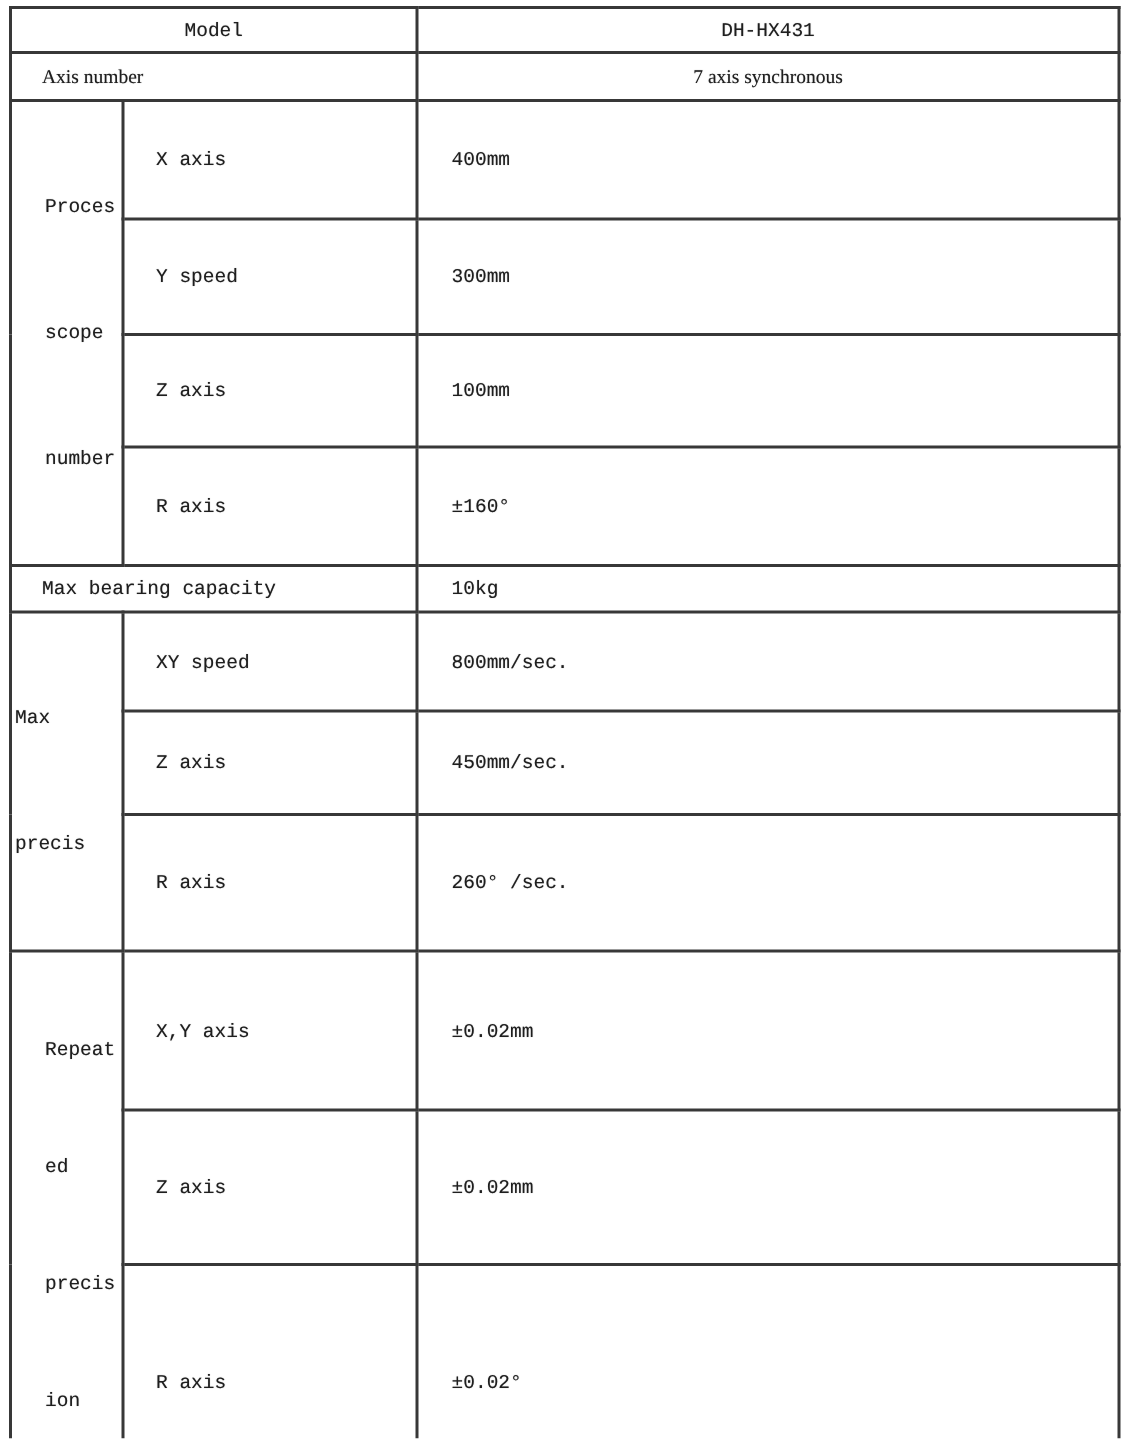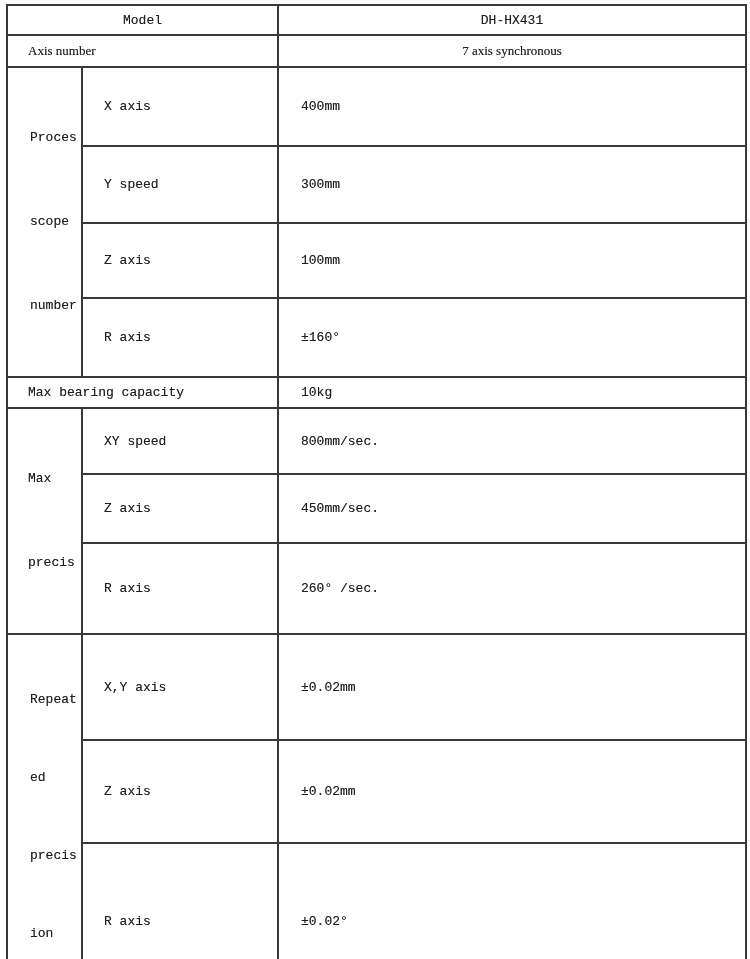--- a/index.html
+++ b/index.html
@@ -31,21 +31,21 @@
     white-space: pre;
     overflow: hidden;
     text-shadow: 0 0 0.6px rgba(45,45,45,0.55);
   }
   td.center { text-align: center; }
   td.label  { padding-left: 20px; }
   td.sub    { padding-left: 21px; font-family: Liberation Mono, monospace; }
   td.val    { padding-left: 22px; border-radius: 27px; }
   td.group  { padding-left: 22px; line-height: 28px; }
   td.group.tight { line-height: 26px; }
-  td.group.flush { padding-left: 20px; }
+  td.group.flush { padding-left: 2px; }
   tr.r29 { height: 29px; } tr.r30 { height: 30px; }
   tr.r31 { height: 31px; } tr.r32 { height: 32px; font-family: Liberation Serif, serif; }
   tr.r41 { height: 41px; } tr.r46 { height: 46px; }
 </style>
 </head>
 <body>
 
 <div id="stage">
   <table class="spec">
     <colgroup>

